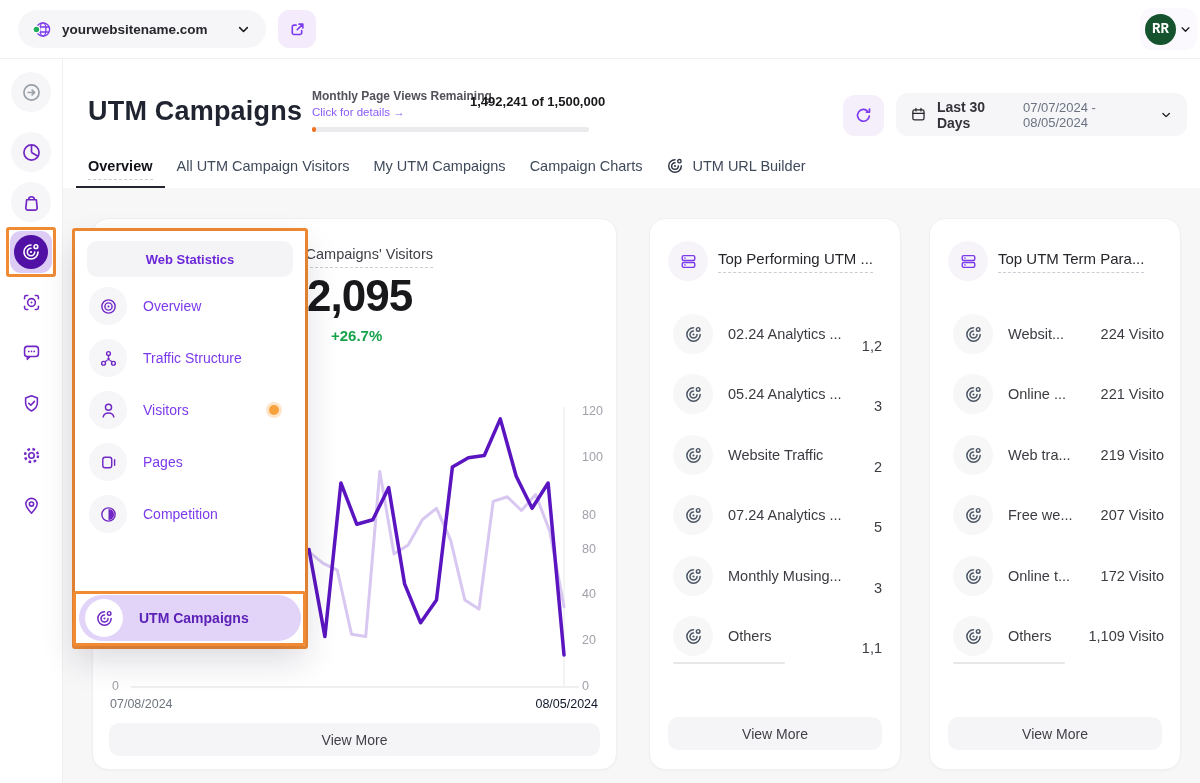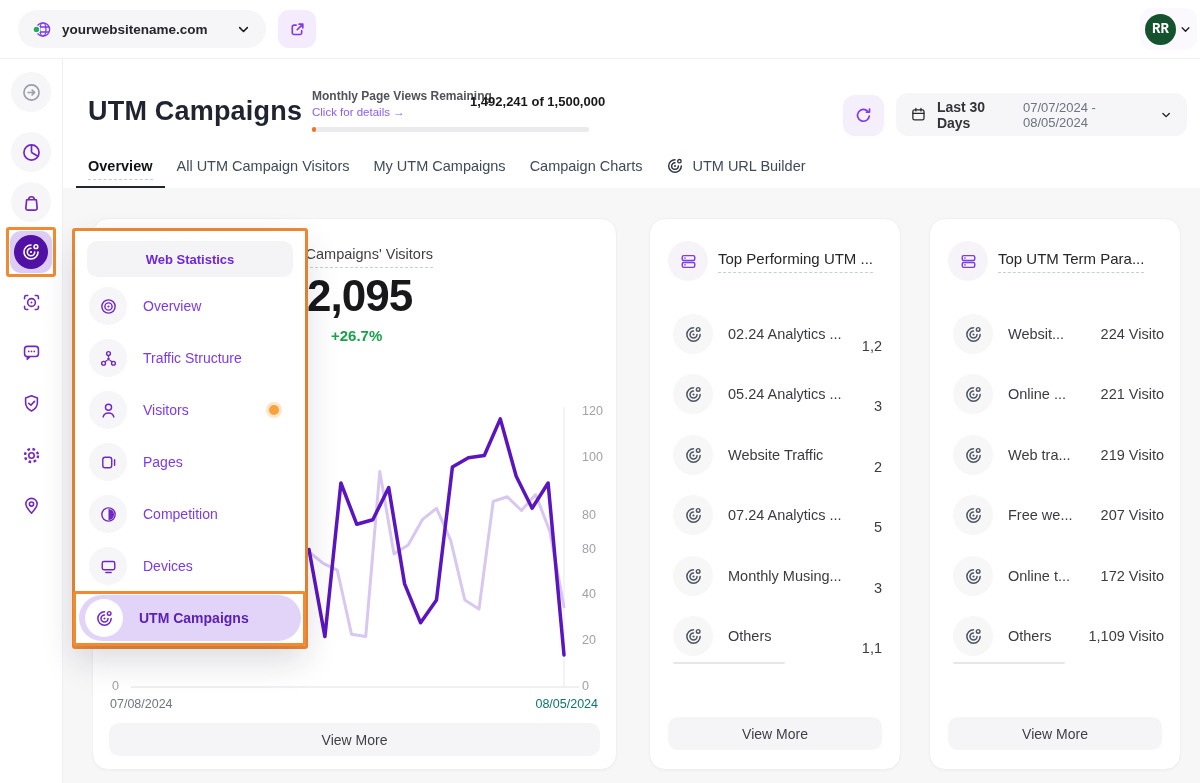--- a/index.html
+++ b/index.html
@@ -60,21 +60,21 @@
   
   .c1-title{position:absolute;left:157px;top:27px;font-size:14.5px;color:#3f3f46;border-bottom:1px dashed #c9ced4;
             padding-bottom:5px;white-space:nowrap;}
   .c1-value{position:absolute;left:214px;top:52px;font-size:44px;font-weight:700;color:#18181b;letter-spacing:-1px;}
   .c1-delta{position:absolute;left:238px;top:108px;font-size:15px;font-weight:600;color:#16a34a;}
   #vchart{position:absolute;left:16px;top:180px;}
   #yticks{position:absolute;inset:0;pointer-events:none;}
   .ytick{position:absolute;left:489px;font-size:12.5px;color:#a1a1aa;}
   .c1-zero{position:absolute;left:19px;top:460px;font-size:12.5px;color:#a1a1aa;}
   .c1-x1{position:absolute;left:17px;top:478px;font-size:12.5px;color:#6f7680;}
-  .c1-x2{position:absolute;right:18px;top:478px;font-size:12.5px;color:#0f766e;}
+  .c1-x2{position:absolute;right:18px;top:478px;font-size:12.5px;color:#0f172a;}
   .vm{position:absolute;background:#f5f5f7;border-radius:10px;font-size:14px;color:#3f3f46;cursor:pointer;}
   .vm-big{left:16px;top:504px;width:491px;height:33px;}
   .vm-sm{left:18px;top:498px;width:214px;height:33px;}
 
   
   .card-head-ic{position:absolute;left:18px;top:22px;width:40px;height:40px;border-radius:50%;background:#f6f4f9;color:#7c3aed;}
   .card-title{position:absolute;left:68px;top:31px;font-size:15px;color:#26262b;border-bottom:1px dashed #c9ced4;
               padding-bottom:5px;white-space:nowrap;}
   .li-row{position:absolute;left:0;right:0;top:var(--t);height:60px;cursor:pointer;}
   .li-ic{position:absolute;left:23px;top:10px;width:40px;height:40px;border-radius:50%;background:#f7f7f8;color:#4b5563;}
@@ -528,28 +528,20 @@
         <span class="pm-lbl">Pages</span>
       </div>
       <div class="pm-item" style="--t:260px">
         <span class="pm-ic flexc">
             <svg class="ic" width="19" height="19">
               <use href="#s-competition"></use>
             </svg>
           </span>
         <span class="pm-lbl">Competition</span>
       </div>
-      <div class="pm-item" style="--t:312px">
-        <span class="pm-ic flexc">
-            <svg class="ic" width="19" height="19">
-              <use href="#s-devices"></use>
-            </svg>
-          </span>
-        <span class="pm-lbl">Devices</span>
-      </div>
       <div class="pm-item active" style="--t:364px">
         <span class="pm-ic flexc">
             <svg class="ic" width="19" height="19">
               <use href="#s-spiral"></use>
             </svg>
           </span>
         <span class="pm-lbl">UTM Campaigns</span>
       </div>
     </div>
   </div>

